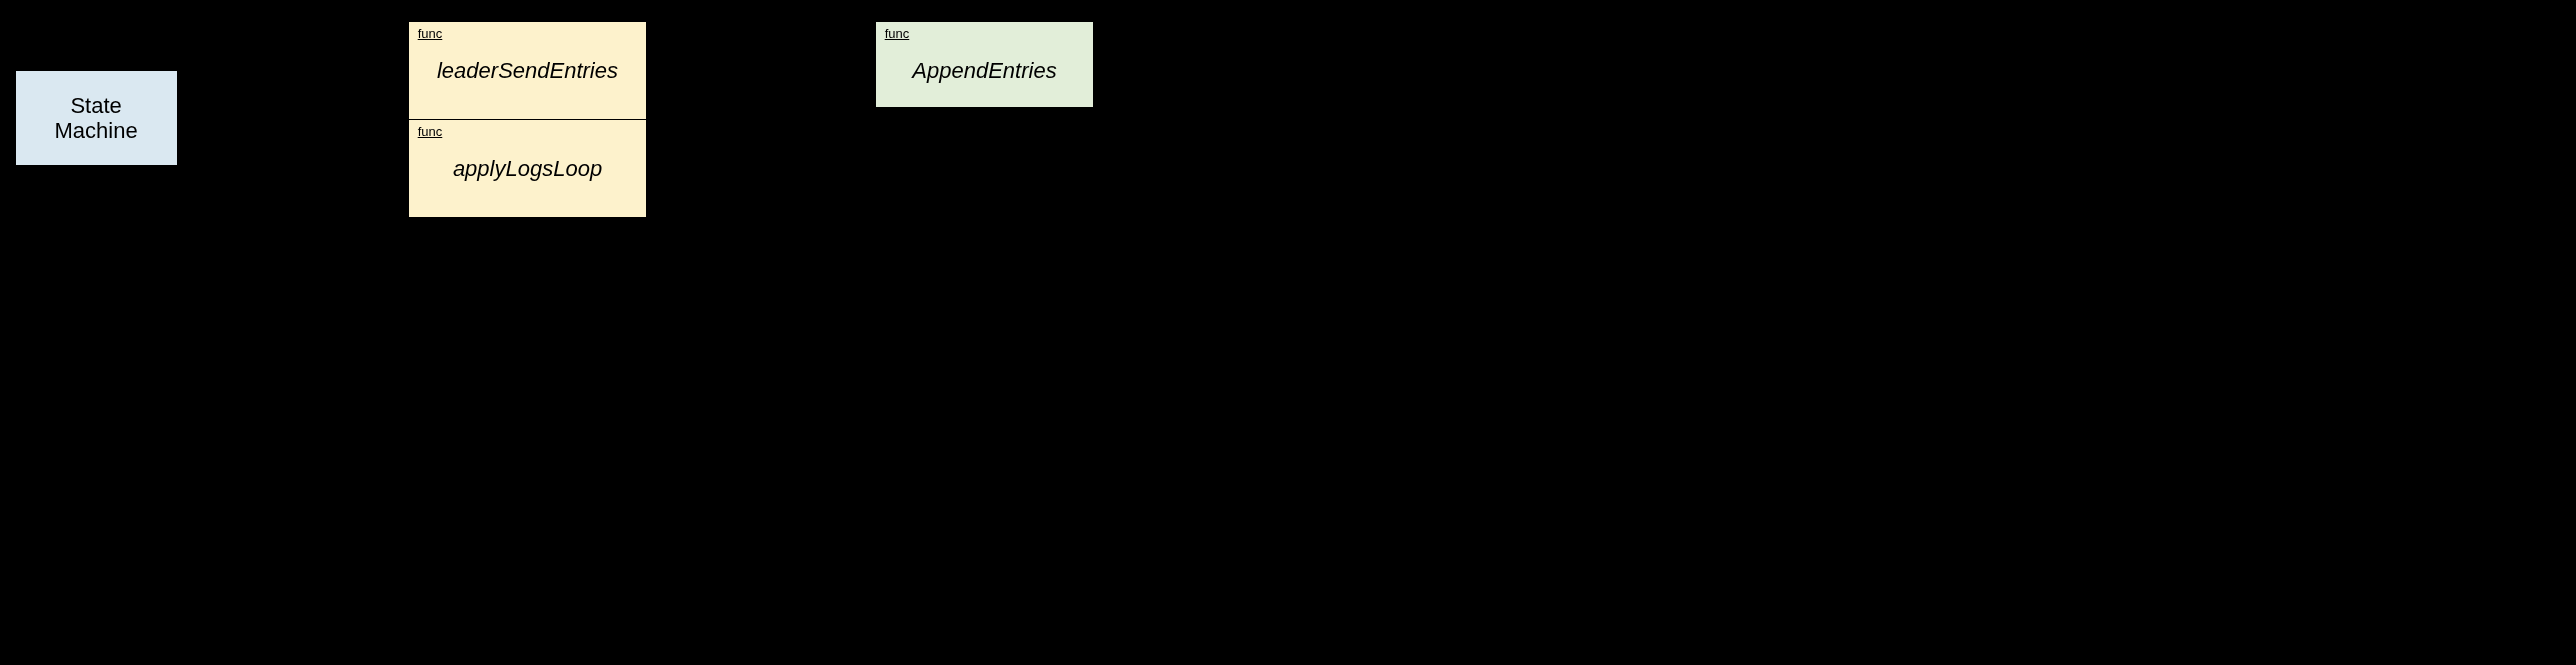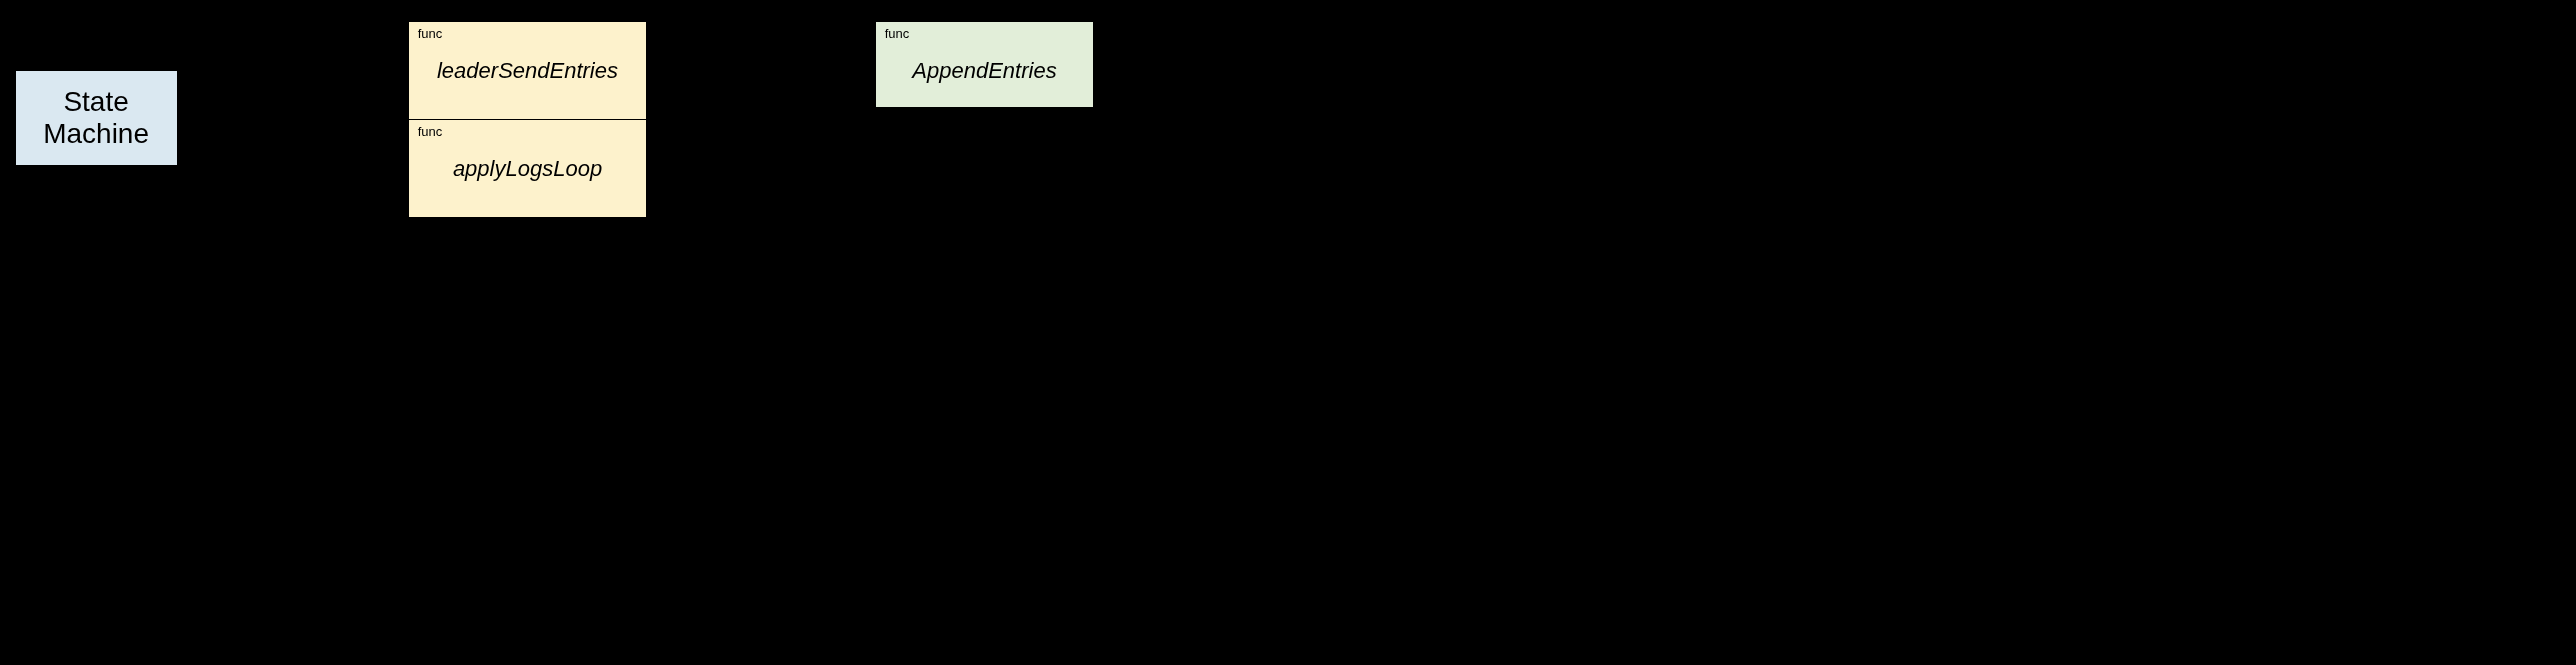--- a/index.html
+++ b/index.html
@@ -1,24 +1,24 @@
 <!DOCTYPE html>
 <html style="font-size:11.7px"><head>
 <meta charset="utf-8">
 <style>
   html,body{margin:0;padding:0;background:#000;width:100%;height:100%;}
   .canvas{position:relative;width:1116px;height:289px;font-family:Arial,Helvetica,sans-serif;}
   .box{position:absolute;border:1.5px solid #000;box-sizing:border-box;}
   .sm{left:14.6px;top:70px;width:163px;height:96px;background:#dae8f1;display:flex;align-items:center;justify-content:center;text-align:center;}
-  .sm span{font-size:28px;line-height:1.15;color:#000;}
+  .sm span{font-size:22px;line-height:1.15;color:#000;}
   .fn{background:#fdf2cc;}
   .lse{left:408px;top:21px;width:239px;height:99px;}
   .all{left:408px;top:119px;width:239px;height:99px;}
   .ae{left:875px;top:21px;width:219px;height:87px;background:#e2eed9;}
-  .tag{position:absolute;left:8.7px;top:4.4px;font-size:13px;color:#000;}
+  .tag{position:absolute;left:8.7px;top:4.4px;font-size:13px;color:#000;text-decoration:underline;}
   .fname{position:absolute;left:0;right:0;top:36px;text-align:center;font-size:22px;color:#000;font-style:italic;}
 </style>
 </head>
 <body>
 
 <div class="canvas">
 
   <div class="box sm">
     <span>State<br>Machine</span>
   </div>

